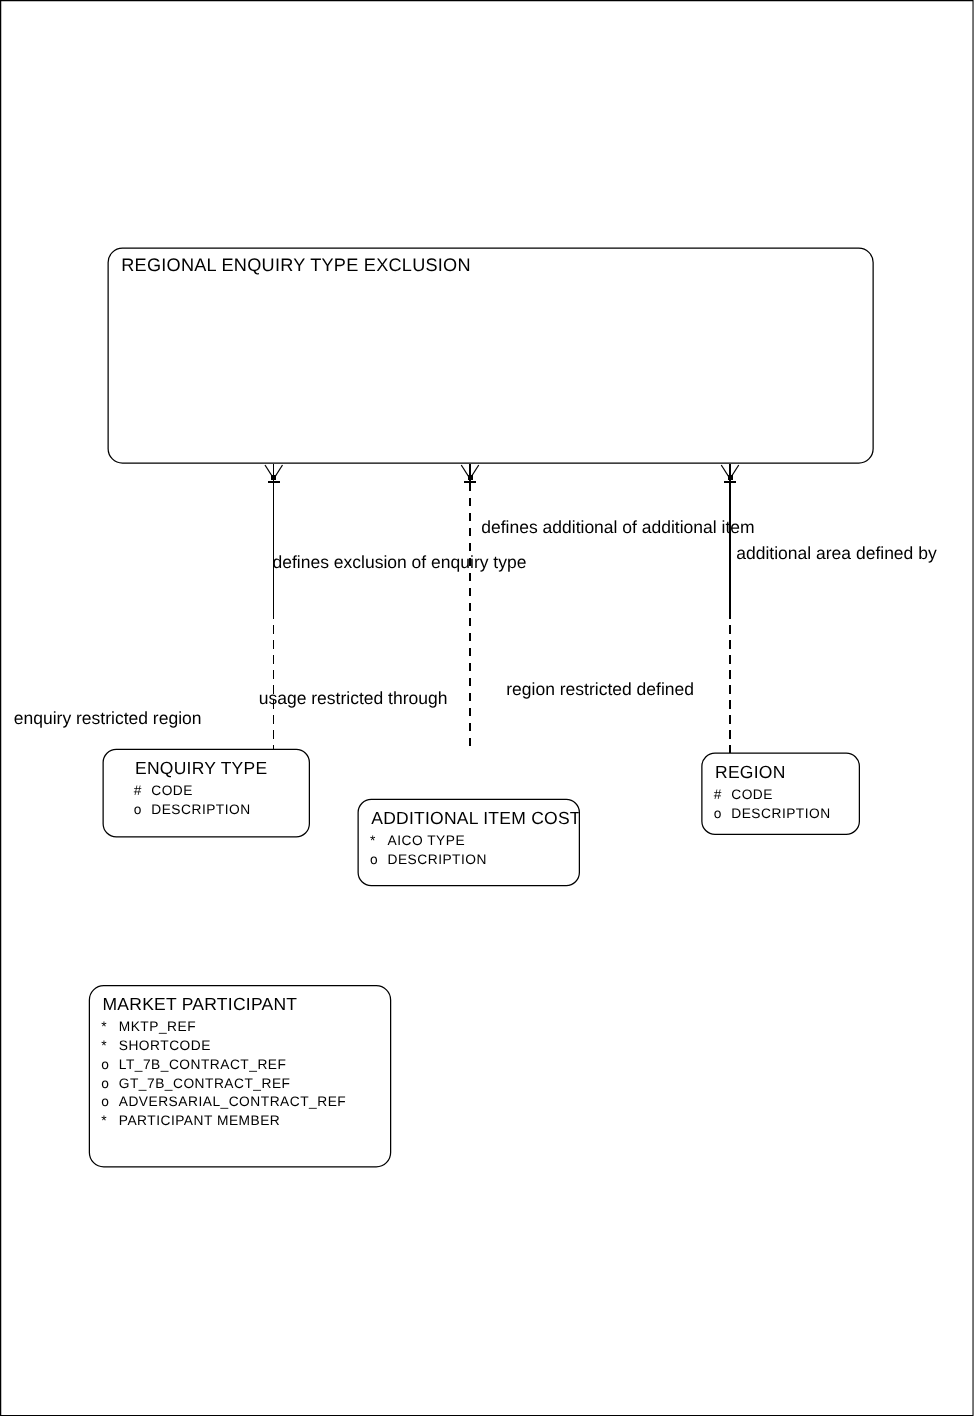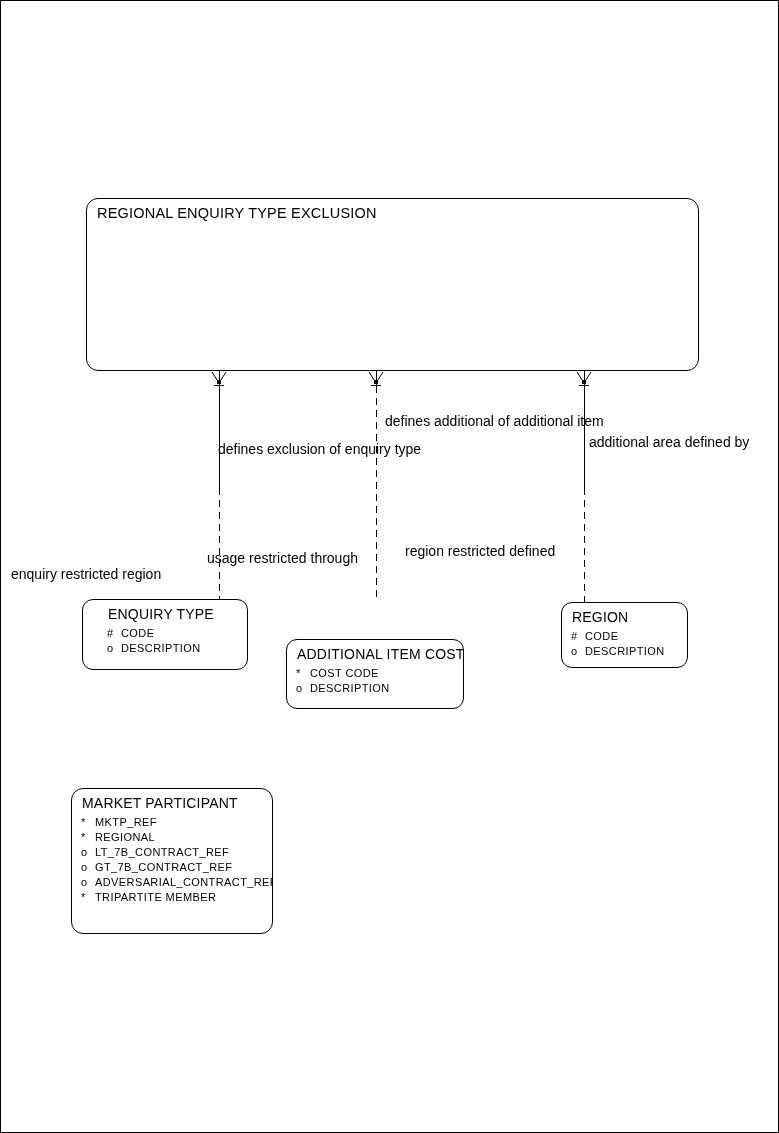--- a/index.html
+++ b/index.html
@@ -51,21 +51,21 @@
   }
   .arow .pre {
     display: inline-block;
     width: 14px;
     flex: 0 0 14px;
   }
   #box-main          { left: 85px;  top: 197px; width: 613px; height: 173px; border-radius: 12px; }
   #box-enquiry-type  { left: 81px;  top: 598px; width: 166px; height: 71px; padding-left: 24px;  }
   #box-aico          { left: 285px; top: 599px; width: 178px; height: 70px; margin-top: 39px;  }
   #box-region        { left: 560px; top: 601px; width: 127px; height: 66px;  }
-  #box-mktp          { left: 70px;  top: 787px; width: 202px; height: 146px; border-radius: 12px; }
+  #box-mktp          { left: 70px;  top: 787px; width: 242px; height: 146px; border-radius: 12px; }
 
   
   .rel-label {
     position: absolute;
     font-size: 14px;
     line-height: 15px;
     white-space: nowrap;
     background: transparent;
   }
   #lbl-top-0 { left: 217px; top: 393px; margin-top: 48px; }
@@ -117,21 +117,21 @@
         <span class="anm">DESCRIPTION</span>
       </div>
     </div>
   </div>
 
   <div class="entity" id="box-aico">
     <div class="etitle">ADDITIONAL ITEM COST</div>
     <div class="attrs">
       <div class="arow">
         <span class="pre">*</span>
-        <span class="anm">COST CODE</span>
+        <span class="anm">AICO TYPE</span>
       </div>
       <div class="arow">
         <span class="pre">o</span>
         <span class="anm">DESCRIPTION</span>
       </div>
     </div>
   </div>
 
   <div class="entity" id="box-region">
     <div class="etitle">REGION</div>
@@ -149,37 +149,37 @@
 
   <div class="entity" id="box-mktp">
     <div class="etitle">MARKET PARTICIPANT</div>
     <div class="attrs">
       <div class="arow">
         <span class="pre">*</span>
         <span class="anm">MKTP_REF</span>
       </div>
       <div class="arow">
         <span class="pre">*</span>
-        <span class="anm">REGIONAL</span>
+        <span class="anm">SHORTCODE</span>
       </div>
       <div class="arow">
         <span class="pre">o</span>
         <span class="anm">LT_7B_CONTRACT_REF</span>
       </div>
       <div class="arow">
         <span class="pre">o</span>
         <span class="anm">GT_7B_CONTRACT_REF</span>
       </div>
       <div class="arow">
         <span class="pre">o</span>
         <span class="anm">ADVERSARIAL_CONTRACT_REF</span>
       </div>
       <div class="arow">
         <span class="pre">*</span>
-        <span class="anm">TRIPARTITE MEMBER</span>
+        <span class="anm">PARTICIPANT MEMBER</span>
       </div>
     </div>
   </div>
 
   <svg id="connectors" viewBox="0 0 779 1133" xmlns="http://www.w3.org/2000/svg">
 
     <g shape-rendering="auto">
       <line x1="211" y1="371" x2="218" y2="382"></line>
       <line x1="225" y1="371" x2="218" y2="382"></line>
     </g>

